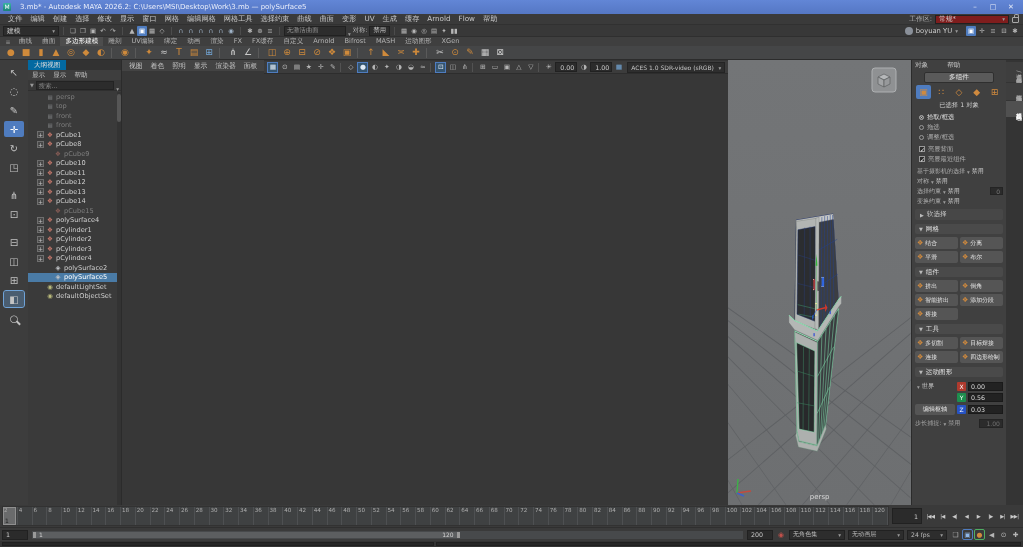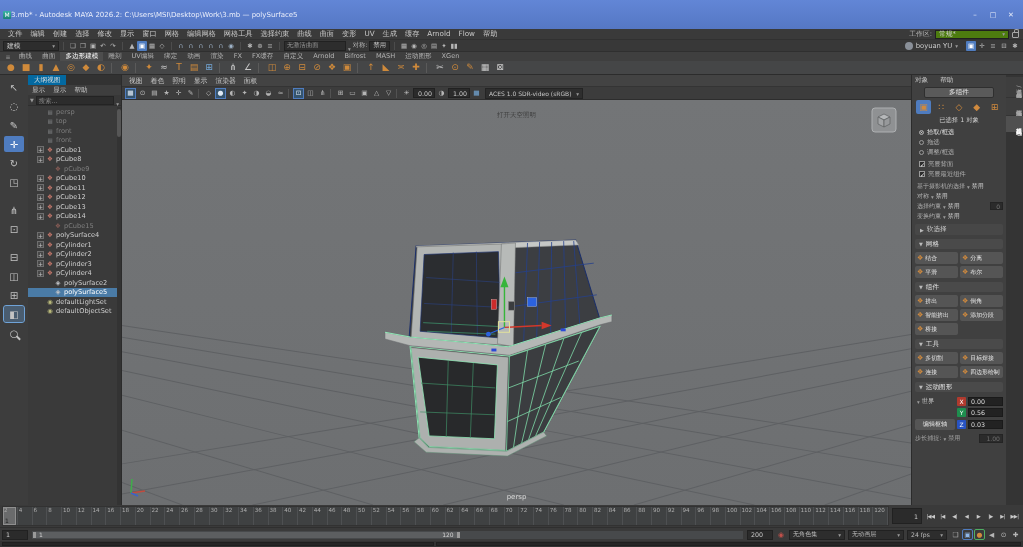--- a/index.html
+++ b/index.html
@@ -1,31 +1,31 @@
 <!DOCTYPE html>
 <html><head>
 <meta charset="utf-8">
 <style>
   *{box-sizing:border-box;margin:0;padding:0;font-family:"DejaVu Sans","Liberation Sans",sans-serif;-webkit-user-select:none;user-select:none}
   html,body{width:1023px;height:547px;overflow:hidden;background:#373737}
   .app{width:1023px;height:547px;display:flex;flex-direction:column}
 
   
-  .titlebar{height:29px;background:linear-gradient(#6286d6,#5577c4);display:flex;align-items:center;padding:0 3px;gap:0;flex:none}
+  .titlebar{height:14px;background:linear-gradient(#6286d6,#5577c4);display:flex;align-items:center;padding:0 3px;gap:9px;flex:none}
   .appicon{width:8px;height:8px;background:linear-gradient(#3ab3a4,#1b8276);color:#fff;font-size:6px;line-height:8px;text-align:center;border-radius:1px;flex:none}
   .title{color:#eaeefb;font-size:7px;white-space:nowrap;overflow:hidden}
   .winbtns{margin-left:auto;display:flex;gap:8px;padding-right:4px}
   .winbtns span{color:#e6ebf8;font-size:7px;line-height:10px;width:10px;text-align:center}
 
   
   .menubar{height:11px;background:#3a3a3a;display:flex;align-items:center;padding:0 4px;flex:none;border-bottom:1px solid #313131}
   .menus{display:flex}
   .menu-item{color:#c9c9c9;font-size:7.2px;padding:0 4px;white-space:nowrap}
   .workspace{margin-left:auto;display:flex;align-items:center;gap:3px;color:#b5b5b5;font-size:6.8px}
-  .ws-select{background:#4d7c0f;border:1px solid #202020;padding:0 3px;height:9px;display:flex;align-items:center;justify-content:space-between;color:#cfcfcf;width:74px;font-size:6.8px}
+  .ws-select{background:#7f1d1d;border:1px solid #202020;padding:0 3px;height:9px;display:flex;align-items:center;justify-content:space-between;color:#cfcfcf;width:74px;font-size:6.8px}
   .dd-caret::after{content:"▾";color:#9a9a9a;font-size:5.5px}
   .lock-icon{width:7px;height:6px;border:1px solid #a8a8a8;border-radius:1px;position:relative;margin-top:2px}
   .lock-icon::before{content:"";position:absolute;top:-4px;left:1px;width:3px;height:3px;border:1px solid #a8a8a8;border-bottom:none;border-radius:2px 2px 0 0}
 
   
   .statusline{height:12px;background:#383838;display:flex;align-items:center;padding:0 3px;gap:2px;flex:none;border-bottom:1px solid #2f2f2f}
   .mode-dd{width:56px;height:10px;background:#2d2d2d;border:1px solid #212121;color:#cccccc;font-size:6.8px;display:flex;align-items:center;justify-content:space-between;padding:0 3px;flex:none}
   .sl-sep{width:1px;height:8px;background:#4c4c4c;margin:0 2px;flex:none}
   .icon-group{display:flex;align-items:center}
   .sl-icon{width:10px;height:10px;color:#b6b6b6;font-size:6.5px;display:flex;align-items:center;justify-content:center;flex:none}
@@ -77,39 +77,39 @@
   .exp:not(:empty){border:1px solid #6e6e6e;background:#474747}
   .ol-icon{width:8px;text-align:center;flex:none}
   .ol-icon.camera::before{content:"▦";color:#9a9da0;font-size:5.5px}
   .ol-icon.mesh::before{content:"❖";color:#c4776b;font-size:6.5px}
   .ol-icon.surface::before{content:"◈";color:#c0c3c7;font-size:6.5px}
   .ol-icon.set::before{content:"◉";color:#b8b87a;font-size:6.5px}
   .ol-scroll{position:absolute;right:0;top:32px;bottom:0;width:4px;background:#333333}
   .ol-scroll .thumb{position:absolute;top:2px;left:0;width:4px;height:28px;background:#565656;border-radius:2px}
 
   
-  .viewport{flex:1;display:flex;flex-direction:column;min-width:0;border-right:1px solid #2b2b2b}
+  .viewport{flex:1;display:flex;flex-direction:row;min-width:0;border-right:1px solid #2b2b2b}
   .vp-menus{height:11px;background:#434343;display:flex;align-items:center;padding:0 3px}
   .vp-menu{color:#c8c8c8;font-size:6.8px;pad:0;padding:0 4px}
   .vp-toolbar{height:14px;background:#3c3c3c;display:flex;align-items:center;padding:0 3px;gap:1px;border-top:1px solid #343434;border-bottom:1px solid #2d2d2d}
   .vp-ic{width:11px;height:11px;color:#b5b5b5;font-size:6.8px;display:flex;align-items:center;justify-content:center;flex:none}
   .vp-ic.active{background:#35546e;border:1px solid #4f7cbf;color:#dfe9f5}
   .vp-ic.sep{width:3px;color:transparent;border-left:1px solid #525252;height:9px;margin:0 1px}
   .vp-num{width:22px;height:10px;background:#2b2b2b;border:1px solid #212121;color:#cccccc;font-size:6.3px;display:flex;align-items:center;justify-content:flex-end;padding:0 2px;flex:none}
   .vp-dd{width:98px;height:11px;background:#2e2e2e;border:1px solid #242424;color:#c5c5c5;font-size:6px;display:flex;align-items:center;justify-content:space-between;padding:0 3px;margin-left:2px;flex:none;white-space:nowrap;overflow:hidden}
   .vp-canvas{flex:1;position:relative;overflow:hidden;background:#707274}
   .vp-canvas svg.scene{position:absolute;inset:0;width:100%;height:100%}
   .vp-hud-top{position:absolute;top:11px;left:0;right:0;text-align:center;color:#3e3e3e;font-size:6.5px}
   .vp-cam-label{position:absolute;bottom:4px;left:0;right:0;text-align:center;color:#d8d8d8;font-size:7px}
   .vp-gizmo{position:absolute;top:7px;right:14px;width:26px;height:26px}
   .vp-axis{position:absolute;left:5px;bottom:7px;width:22px;height:22px}
 
   
   .rightpanel{width:94px;background:#404040;display:flex;flex-direction:column;padding:1px 3px;gap:2px;overflow:hidden;flex:none}
-  .tk-menus{height:9px;display:flex;gap:12px;align-items:center}
+  .tk-menus{height:9px;display:flex;gap:19px;align-items:center}
   .tk-menu{color:#c8c8c8;font-size:6.6px}
   .tk-multi{height:11px;background:#5a5a5a;border:1px solid #2f2f2f;color:#e8e8e8;font-size:6.6px;border-radius:2px;margin:0 9px}
   .tk-modes{display:flex;justify-content:space-between;padding:0 1px}
   .tk-mode{width:15px;height:14px;display:flex;align-items:center;justify-content:center;color:#d08a3e;font-size:9px;border-radius:2px}
   .tk-mode.active{background:#4f7cbf}
   .tk-sel{text-align:center;color:#cfcfcf;font-size:6.3px}
   .tk-radio,.tk-check{display:flex;align-items:center;gap:3px;color:#b0b0b0;font-size:6.3px;height:10px;padding-left:4px}
   .tk-radio.on{color:#e0e0e0}
   .rdot{width:5px;height:5px;border:1px solid #9a9a9a;border-radius:50%;flex:none}
   .tk-radio.on .rdot{background:#e8e8e8;box-shadow:inset 0 0 0 1px #4a4a4a}
@@ -667,21 +667,20 @@
             <polygon points="377,195 385,195 381,184" fill="#36b53a"></polygon>
             <line x1="381" y1="237" x2="418" y2="235" stroke="#d3382b" stroke-width="1.4"></line>
             <polygon points="418,231 418,239 428,235" fill="#d3382b"></polygon>
             <line x1="381" y1="237" x2="367" y2="243" stroke="#2b62e0" stroke-width="1.2"></line>
             <circle cx="365" cy="244" r="2.4" fill="#2b62e0"></circle>
             <rect x="375" y="231" width="11" height="11" fill="none" stroke="#e3e39a" stroke-width="1"></rect>
             <rect x="404" y="206" width="9" height="9" fill="#2b62e0" stroke="#9fb7e8" stroke-width="0.5"></rect>
             <rect x="368" y="208" width="5" height="10" fill="#cc2b2b" stroke="#e89f9f" stroke-width="0.5"></rect>
           </g>
         </svg>
-        <div class="vp-hud-top" data-name="viewport-hud-message">打开天空照明</div>
         <div class="vp-cam-label" data-name="camera-name-label">persp</div>
         <div class="vp-gizmo" data-name="view-cube-gizmo">
           <svg viewBox="0 0 26 26">
             <rect x="1" y="1" width="24" height="24" rx="3" fill="#8f9193" stroke="#aeb0b2"></rect>
             <g stroke="#5c5e60" stroke-width="0.7">
               <polygon points="7,10 13,7 19,10 13,13" fill="#b5b7b9"></polygon>
               <polygon points="7,10 7,17 13,20 13,13" fill="#a2a4a6"></polygon>
               <polygon points="19,10 19,17 13,20 13,13" fill="#97999b"></polygon>
             </g>
           </svg>

